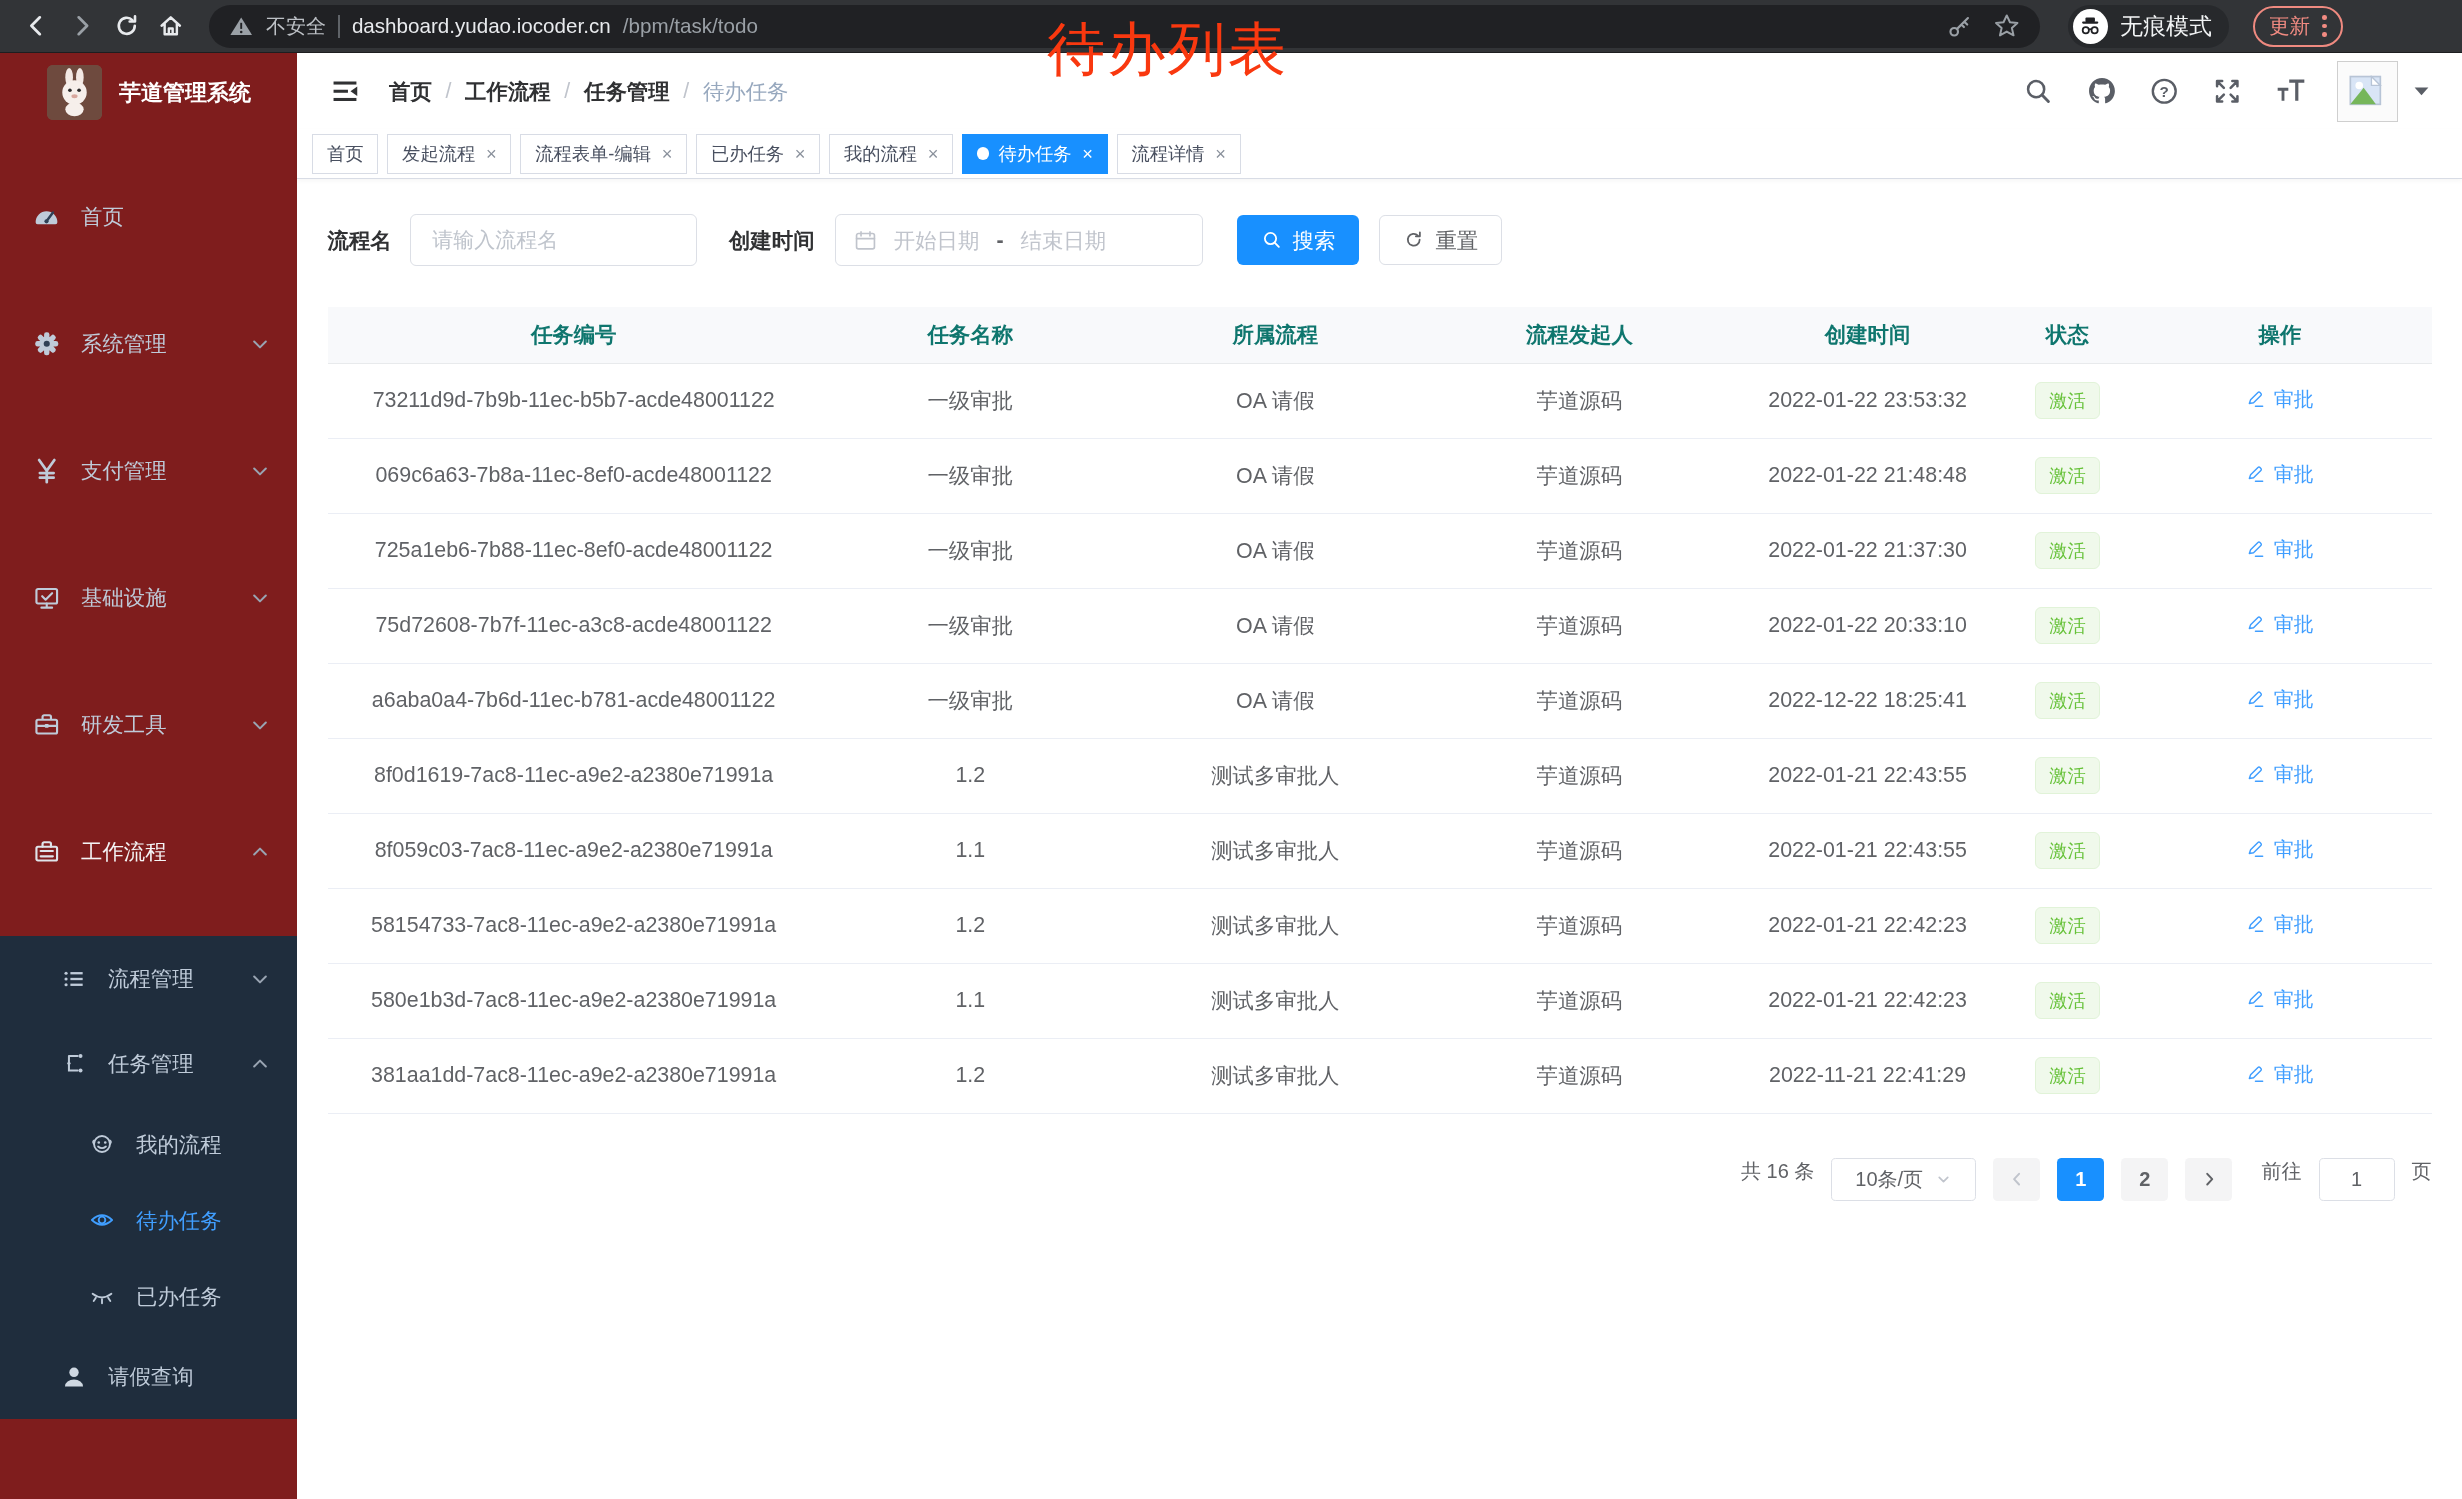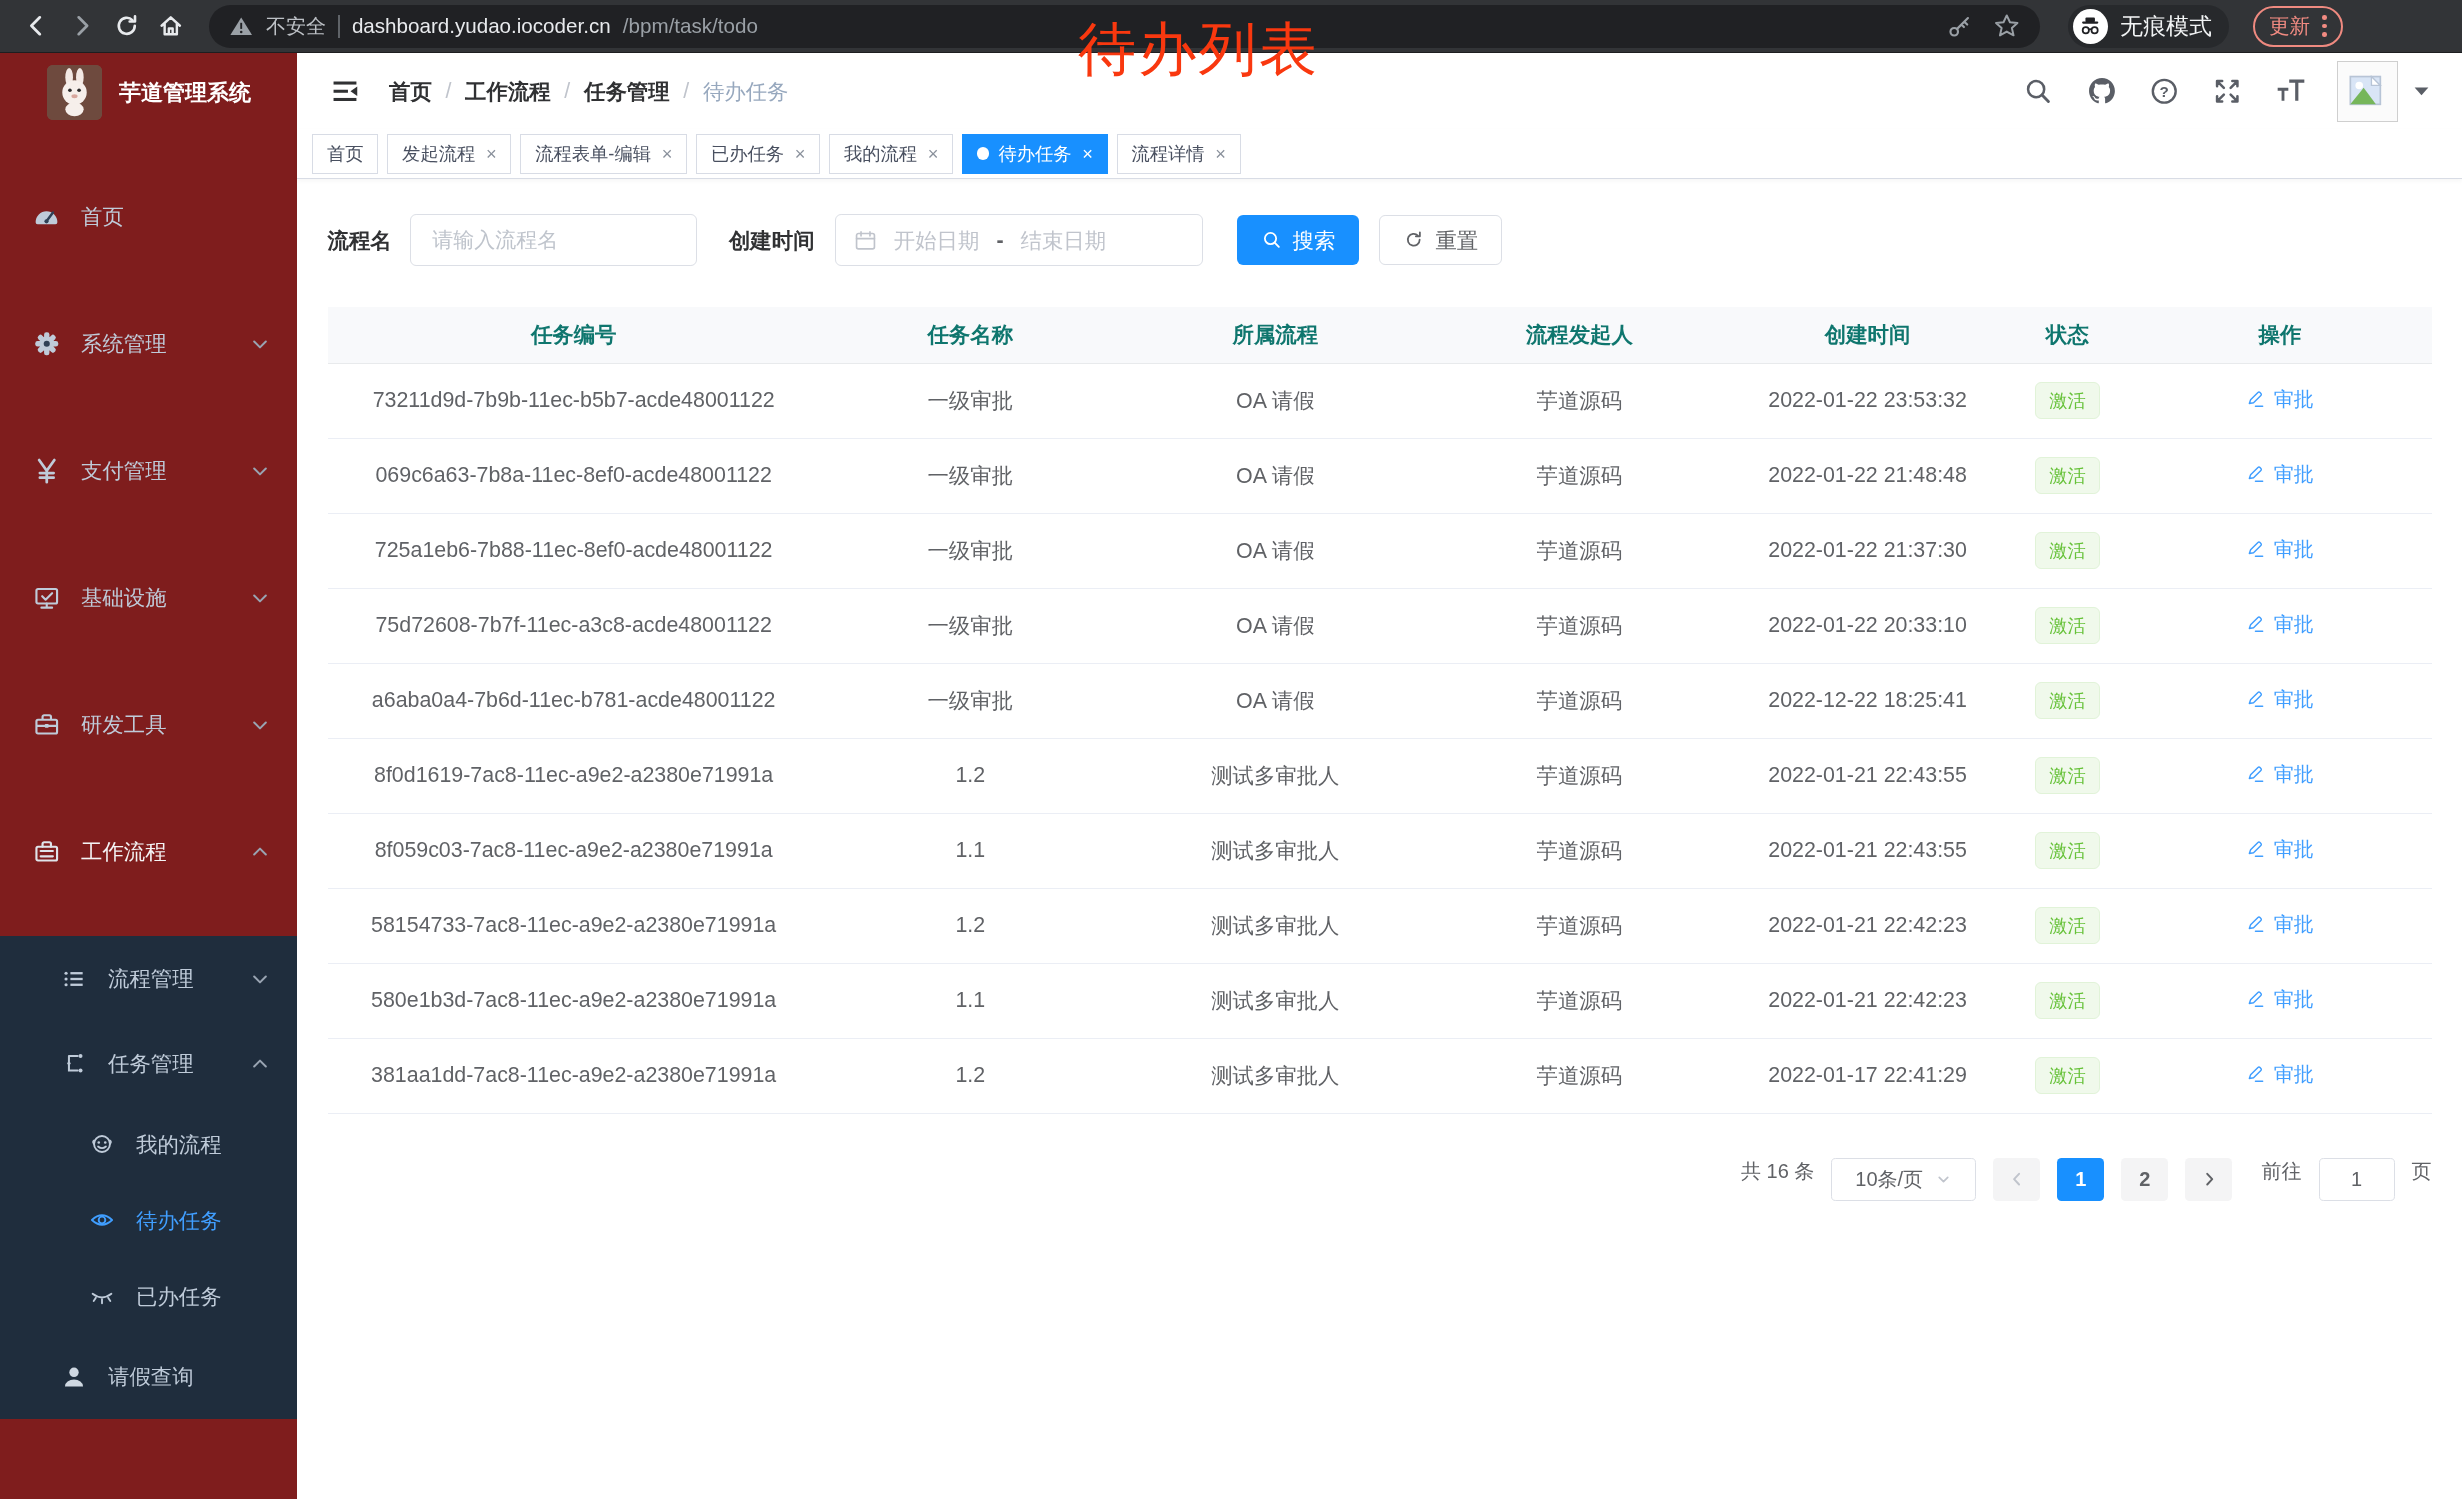--- a/index.html
+++ b/index.html
@@ -17,21 +17,21 @@
   .omni-path { color:#9aa0a6; font-size:20.6px; white-space:nowrap; }
   .omni-right { margin-left:auto; display:flex; align-items:center; gap:20px; }
   .incog-chip { margin-left:17px; height:43px; background:#27292c; border-radius:21.4px; display:flex; align-items:center; gap:12.2px; padding:0 17px 0 4.6px; }
   .incog-circle { width:35px; height:35px; border-radius:50%; background:#fff; display:flex; align-items:center; justify-content:center; }
   .incog-label { color:#f1f3f4; font-size:23px; white-space:nowrap; }
   .update-pill { margin-left:13.7px; height:41px; border:2.3px solid #ef8a80; border-radius:21.4px; color:#f28b82; font-size:20.6px; display:flex; align-items:center; gap:12.2px; padding:0 13.7px; cursor:pointer; white-space:nowrap; }
   .dots-v { display:flex; flex-direction:column; gap:3.8px; }
   .dots-v i { width:4.6px; height:4.6px; border-radius:50%; background:#f28b82; }
 
   
-  .annotation { position:absolute; left:1078px; top:10.7px; font-size:58px; color:#f9380f; z-index:50; letter-spacing:2.3px; pointer-events:none; }
+  .annotation { position:absolute; left:1047px; top:10.7px; font-size:58px; color:#f9380f; z-index:50; letter-spacing:2.3px; pointer-events:none; }
 
   
   .app { position:absolute; top:53px; left:0; right:0; bottom:0; display:flex; }
 
   
   .sidebar { width:297px; flex:0 0 297px; background:#7f1d1d; color:#bfcbd9; display:flex; flex-direction:column;gap:42px; }
   .logo-row { height:79px; display:flex; align-items:center; padding-left:47px; gap:17px; }
   .logo-img { width:55px; height:55px; border-radius:6.1px; background:#7a5246; display:flex; align-items:center; justify-content:center; overflow:hidden; }
   .logo-title { color:#fff; font-weight:bold; font-size:22px; white-space:nowrap; }
   .mi { display:flex; align-items:center; gap:20px; font-size:21.4px; position:relative; cursor:pointer; }
@@ -652,21 +652,21 @@
                     <path d="M17 31 h13" stroke="#409eff" stroke-width="2.6" stroke-linecap="round"></path>
                   </svg>
                   <span>审批</span>
                 </span></td>
           </tr>
           <tr>
             <td>381aa1dd-7ac8-11ec-a9e2-a2380e71991a</td>
               <td>1.2</td>
               <td>测试多审批人</td>
               <td>芋道源码</td>
-              <td>2022-01-17 22:41:29</td>
+              <td>2022-11-21 22:41:29</td>
             <td><span class="badge">激活</span></td>
             <td><span class="act-link">
                   <svg width="20" height="20" viewBox="0 0 36 36">
                     <path d="M6 26 l2.3-6.5 L21.5 6.3 a2.6 2.6 0 0 1 3.7 0 l1.6 1.6 a2.6 2.6 0 0 1 0 3.7 L13.6 24.8 Z" fill="none" stroke="#409eff" stroke-width="2.6" stroke-linejoin="round"></path>
                     <path d="M17 31 h13" stroke="#409eff" stroke-width="2.6" stroke-linecap="round"></path>
                   </svg>
                   <span>审批</span>
                 </span></td>
           </tr>
         </tbody>

